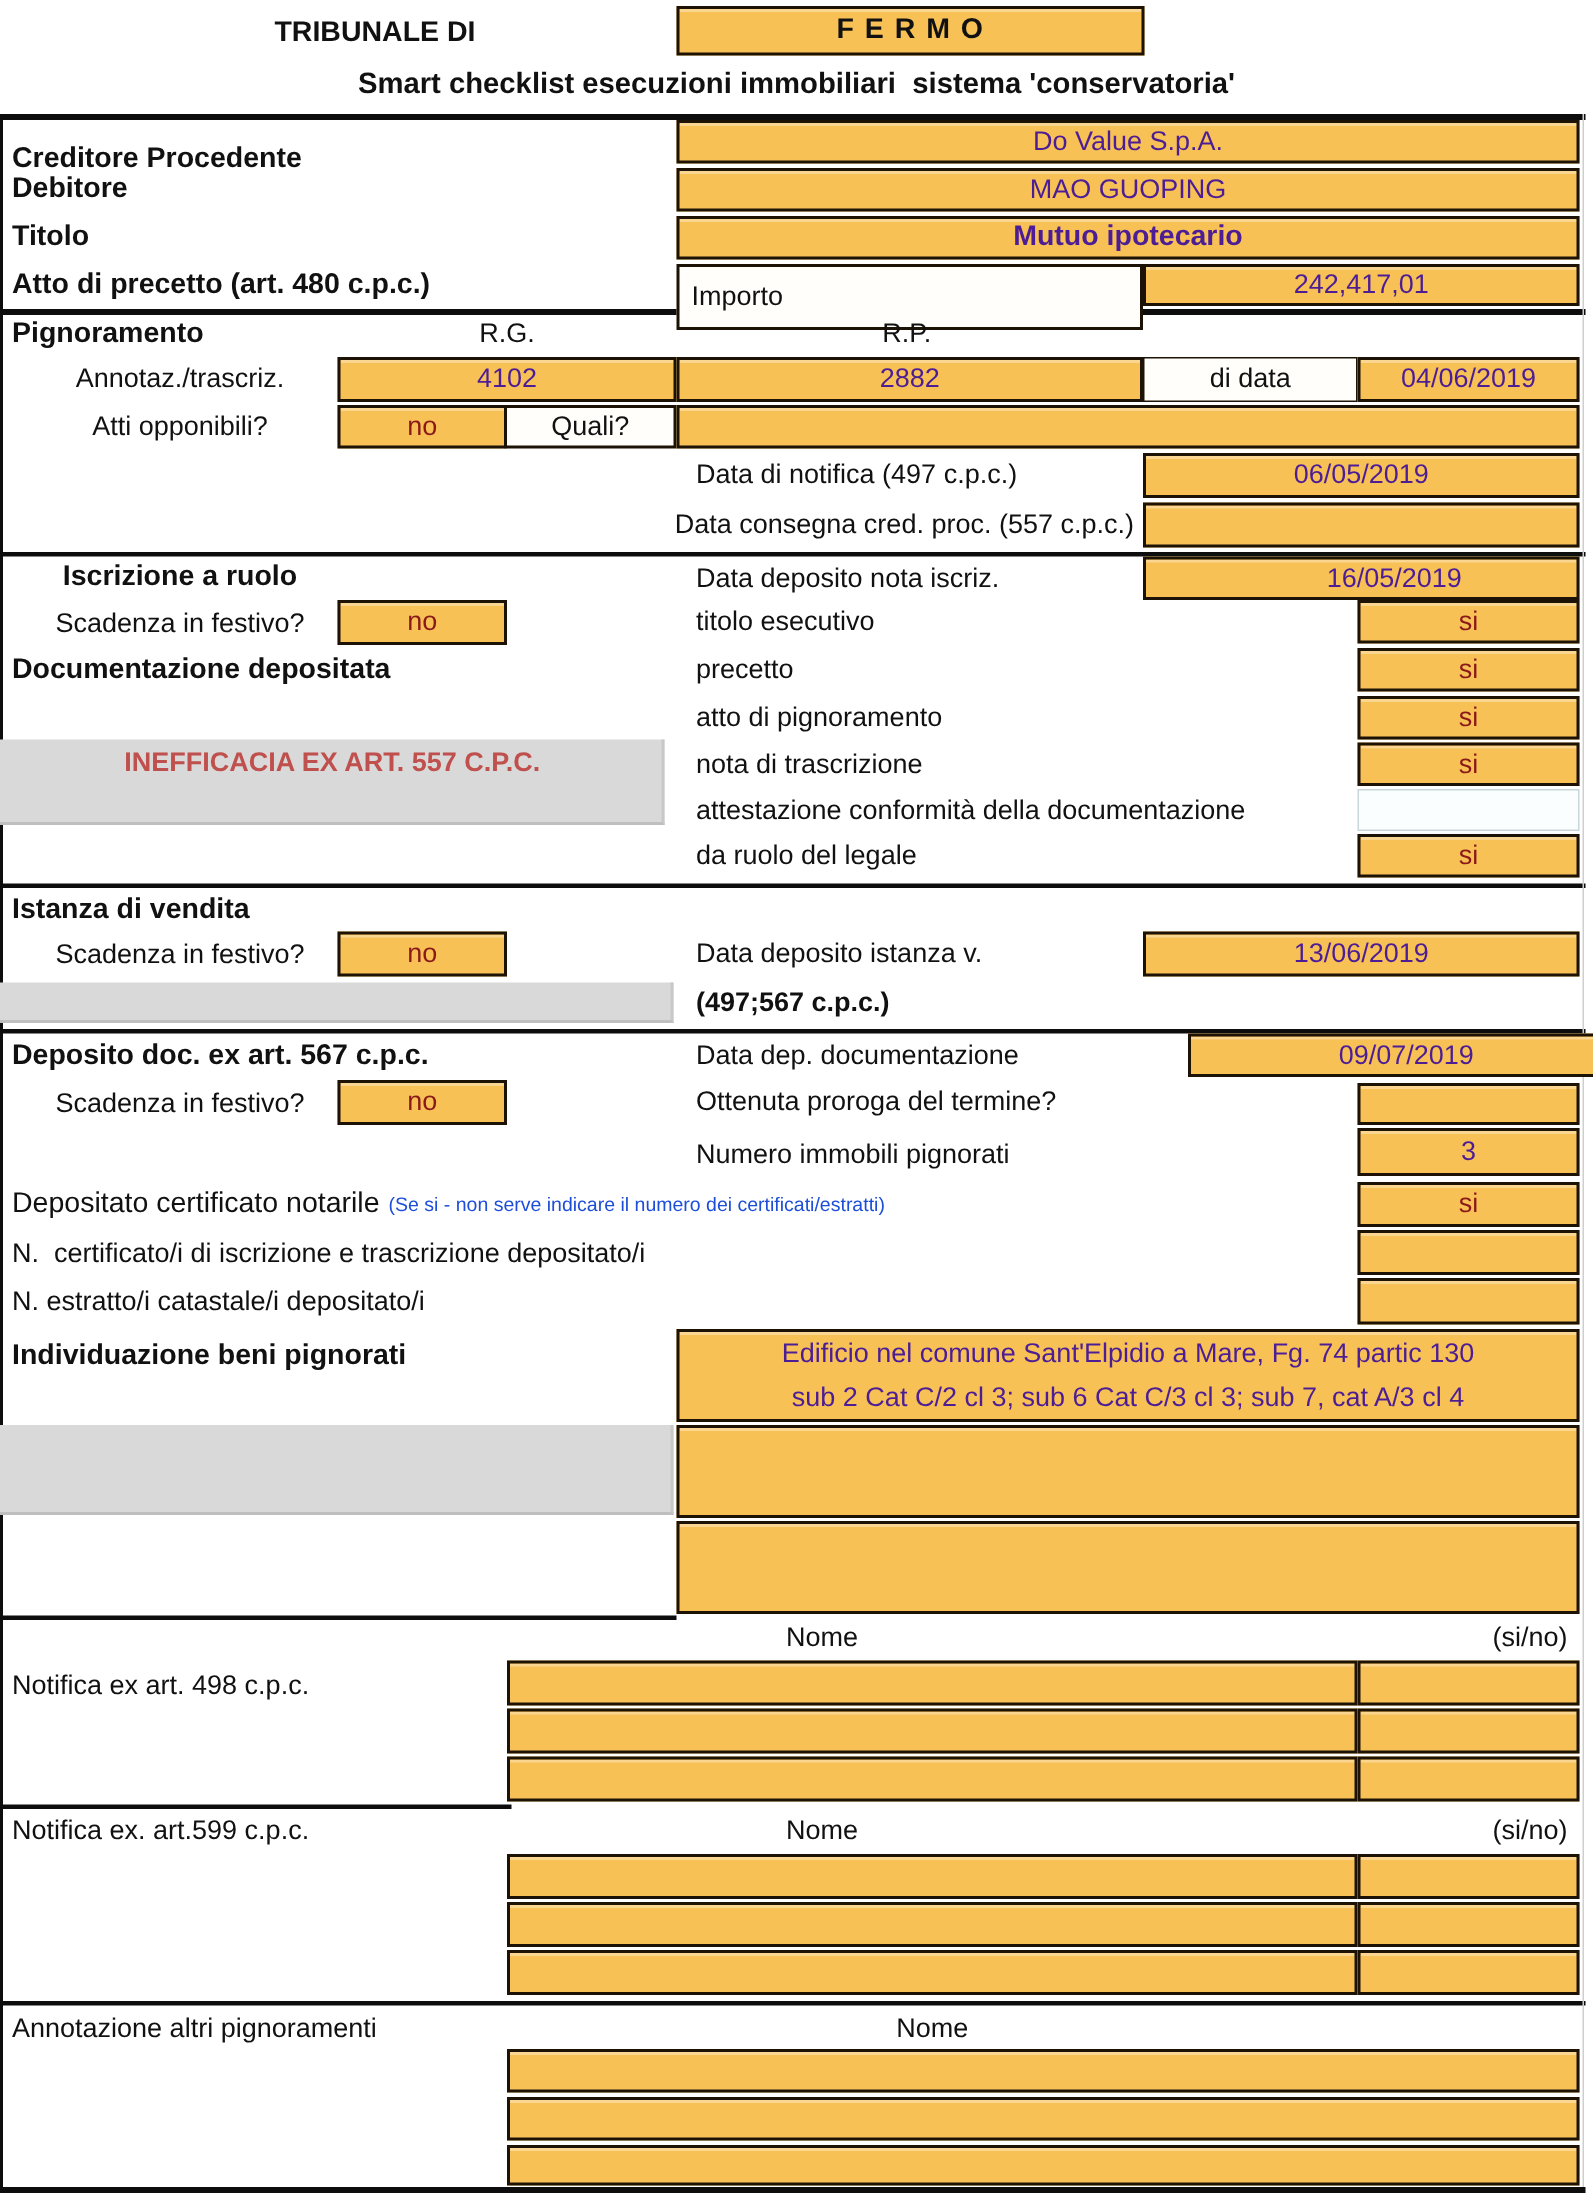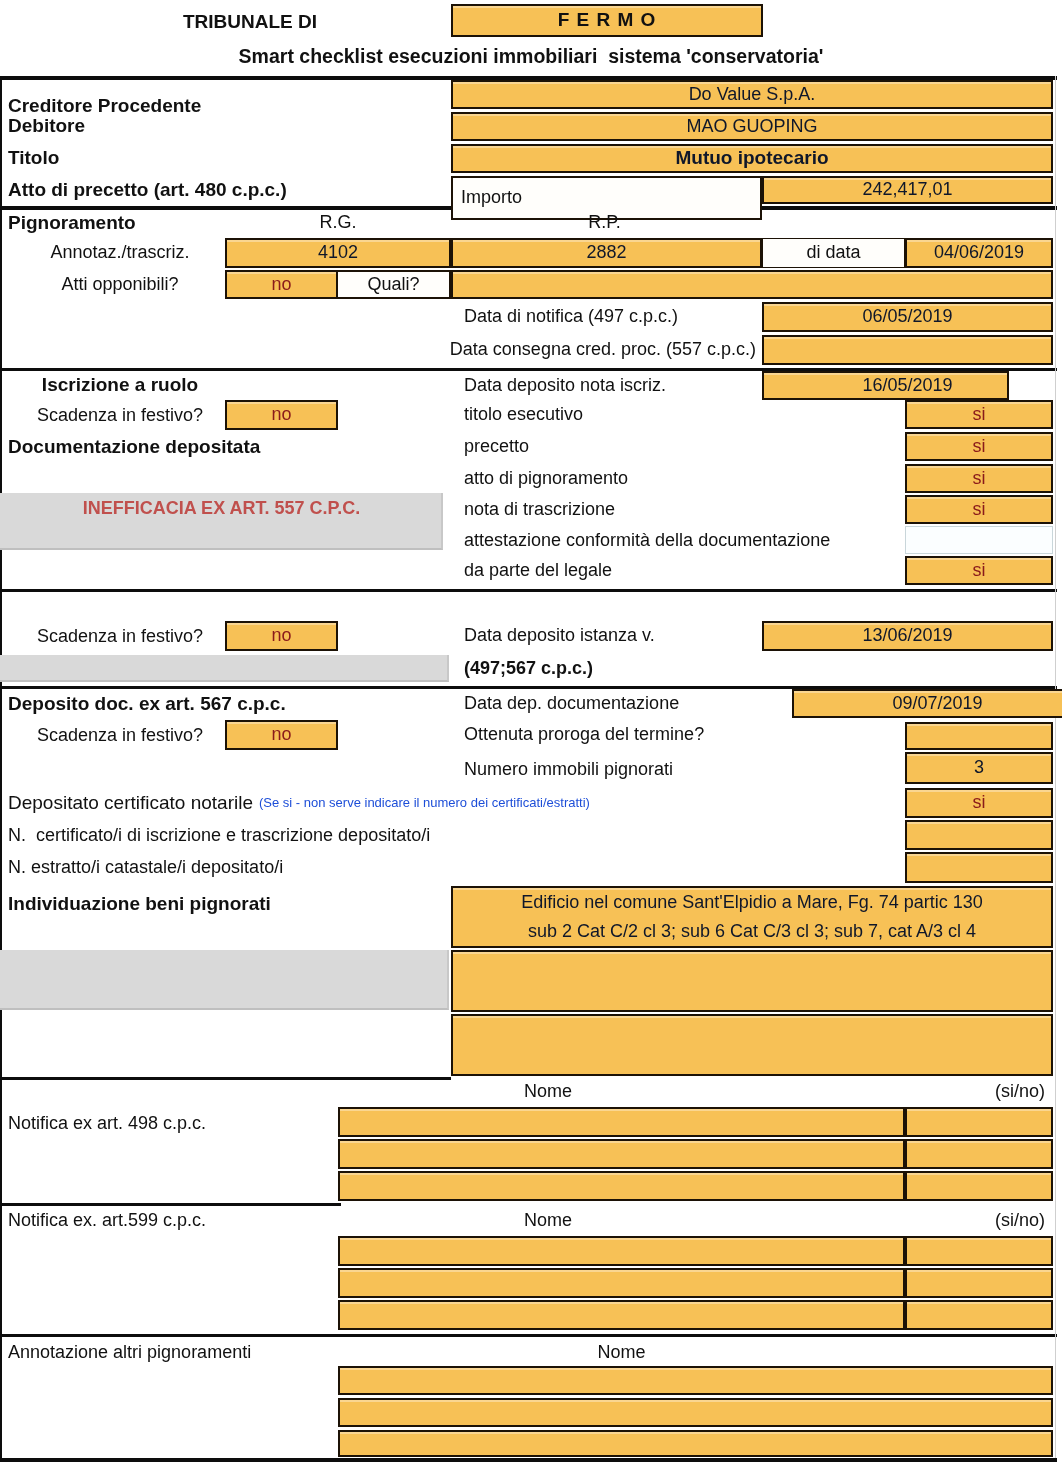--- a/index.html
+++ b/index.html
@@ -7,21 +7,21 @@
         font-family:"Liberation Sans",sans-serif;color:#111;}
   .el{position:absolute;box-sizing:border-box;display:flex;align-items:center;
       font-size:18px;line-height:1.1;white-space:nowrap;}
   .c{justify-content:center;text-align:center;}
   .rgt{justify-content:flex-end;text-align:right;}
   .b{font-weight:bold;font-size:19px;}
   .pre{white-space:pre;}
   .box{background:#f7c156;border:2px solid #1c1206;justify-content:center;text-align:center;
        box-shadow:inset 0 2px 0 rgba(255,255,255,.35);}
   .wcell{background:#fffefb;border:2px solid #1c1206;}
-  .val{color:#0f172a;}
+  .val{color:#4c1d95;}
   .sino{color:#8a1a1a;}
   .gray{position:absolute;box-sizing:border-box;background:#d9d9d9;border-bottom:2px solid #bfbfbf;border-right:2px solid #c8c8c8;}
   .rule{position:absolute;background:#0d0d0d;}
   .red{color:#c0504d;}
   .sm{font-size:13px;font-weight:normal;margin-left:6px;color:#1d4ed8;}
   .pl{justify-content:flex-start;padding-left:8px;text-align:left;}
   .two{flex-direction:column;justify-content:center;line-height:29px;}
 </style>
 </head>
 <body>
@@ -73,21 +73,21 @@
   <div class="el box val" style="left:451px;top:270px;width:602px;height:29px;"></div>
 
   <div class="el" style="left:464px;top:303px;width:296px;height:28px;">Data di notifica (497 c.p.c.)</div>
   <div class="el box val" style="left:762px;top:302px;width:291px;height:30px;">06/05/2019</div>
 
   <div class="el rgt" style="left:300px;top:336px;width:456px;height:28px;">Data consegna cred. proc. (557 c.p.c.)</div>
   <div class="el box val" style="left:762px;top:335px;width:291px;height:30px;"></div>
 
   <div class="el c b" style="left:20px;top:372px;width:200px;height:27px;">Iscrizione a ruolo</div>
   <div class="el" style="left:464px;top:372px;width:296px;height:27px;">Data deposito nota iscriz.</div>
-  <div class="el box val" style="left:762px;top:371px;width:247px;height:29px;padding-left:44px;">16/05/2019</div>
+  <div class="el box val" style="left:762px;top:371px;width:291px;height:29px;padding-left:44px;">16/05/2019</div>
 
   <div class="el c" style="left:20px;top:401px;width:200px;height:29px;">Scadenza in festivo?</div>
   <div class="el box sino" style="left:225px;top:400px;width:113px;height:30px;">no</div>
   <div class="el" style="left:464px;top:401px;width:296px;height:28px;">titolo esecutivo</div>
   <div class="el box sino" style="left:905px;top:400px;width:148px;height:29px;">si</div>
 
   <div class="el b" style="left:8px;top:433px;width:430px;height:28px;">Documentazione depositata</div>
   <div class="el" style="left:464px;top:433px;width:296px;height:28px;">precetto</div>
   <div class="el box sino" style="left:905px;top:432px;width:148px;height:29px;">si</div>
 
@@ -96,23 +96,24 @@
 
   <div class="gray" style="left:0;top:493px;width:443px;height:57px;">
     <div class="el c b red" style="left:0;top:2px;width:443px;height:28px;font-size:18px;">INEFFICACIA EX ART. 557 C.P.C.</div>
   </div>
   <div class="el" style="left:464px;top:496px;width:296px;height:28px;">nota di trascrizione</div>
   <div class="el box sino" style="left:905px;top:495px;width:148px;height:29px;">si</div>
 
   <div class="el" style="left:464px;top:527px;width:440px;height:28px;">attestazione conformità della documentazione</div>
   <div class="el" style="left:905px;top:526px;width:148px;height:28px;background:#fbfeff;border:1px solid #c9d6da;"></div>
 
-  <div class="el" style="left:464px;top:557px;width:296px;height:28px;">da parte del legale</div>
+  <div class="el" style="left:464px;top:557px;width:296px;height:28px;">da ruolo del legale</div>
   <div class="el box sino" style="left:905px;top:556px;width:148px;height:29px;">si</div>
 
+  <div class="el b" style="left:8px;top:594px;width:430px;height:26px;">Istanza di vendita</div>
   <div class="el c" style="left:20px;top:622px;width:200px;height:29px;">Scadenza in festivo?</div>
   <div class="el box sino" style="left:225px;top:621px;width:113px;height:30px;">no</div>
   <div class="el" style="left:464px;top:622px;width:296px;height:28px;">Data deposito istanza v.</div>
   <div class="el box val" style="left:762px;top:621px;width:291px;height:30px;">13/06/2019</div>
 
   <div class="gray" style="left:0;top:655px;width:449px;height:27px;"></div>
   <div class="el" style="left:464px;top:655px;width:296px;height:28px;font-weight:bold;">(497;567 c.p.c.)</div>
 
   <div class="el b" style="left:8px;top:690px;width:430px;height:28px;">Deposito doc. ex art. 567 c.p.c.</div>
   <div class="el" style="left:464px;top:690px;width:296px;height:28px;">Data dep. documentazione</div>

